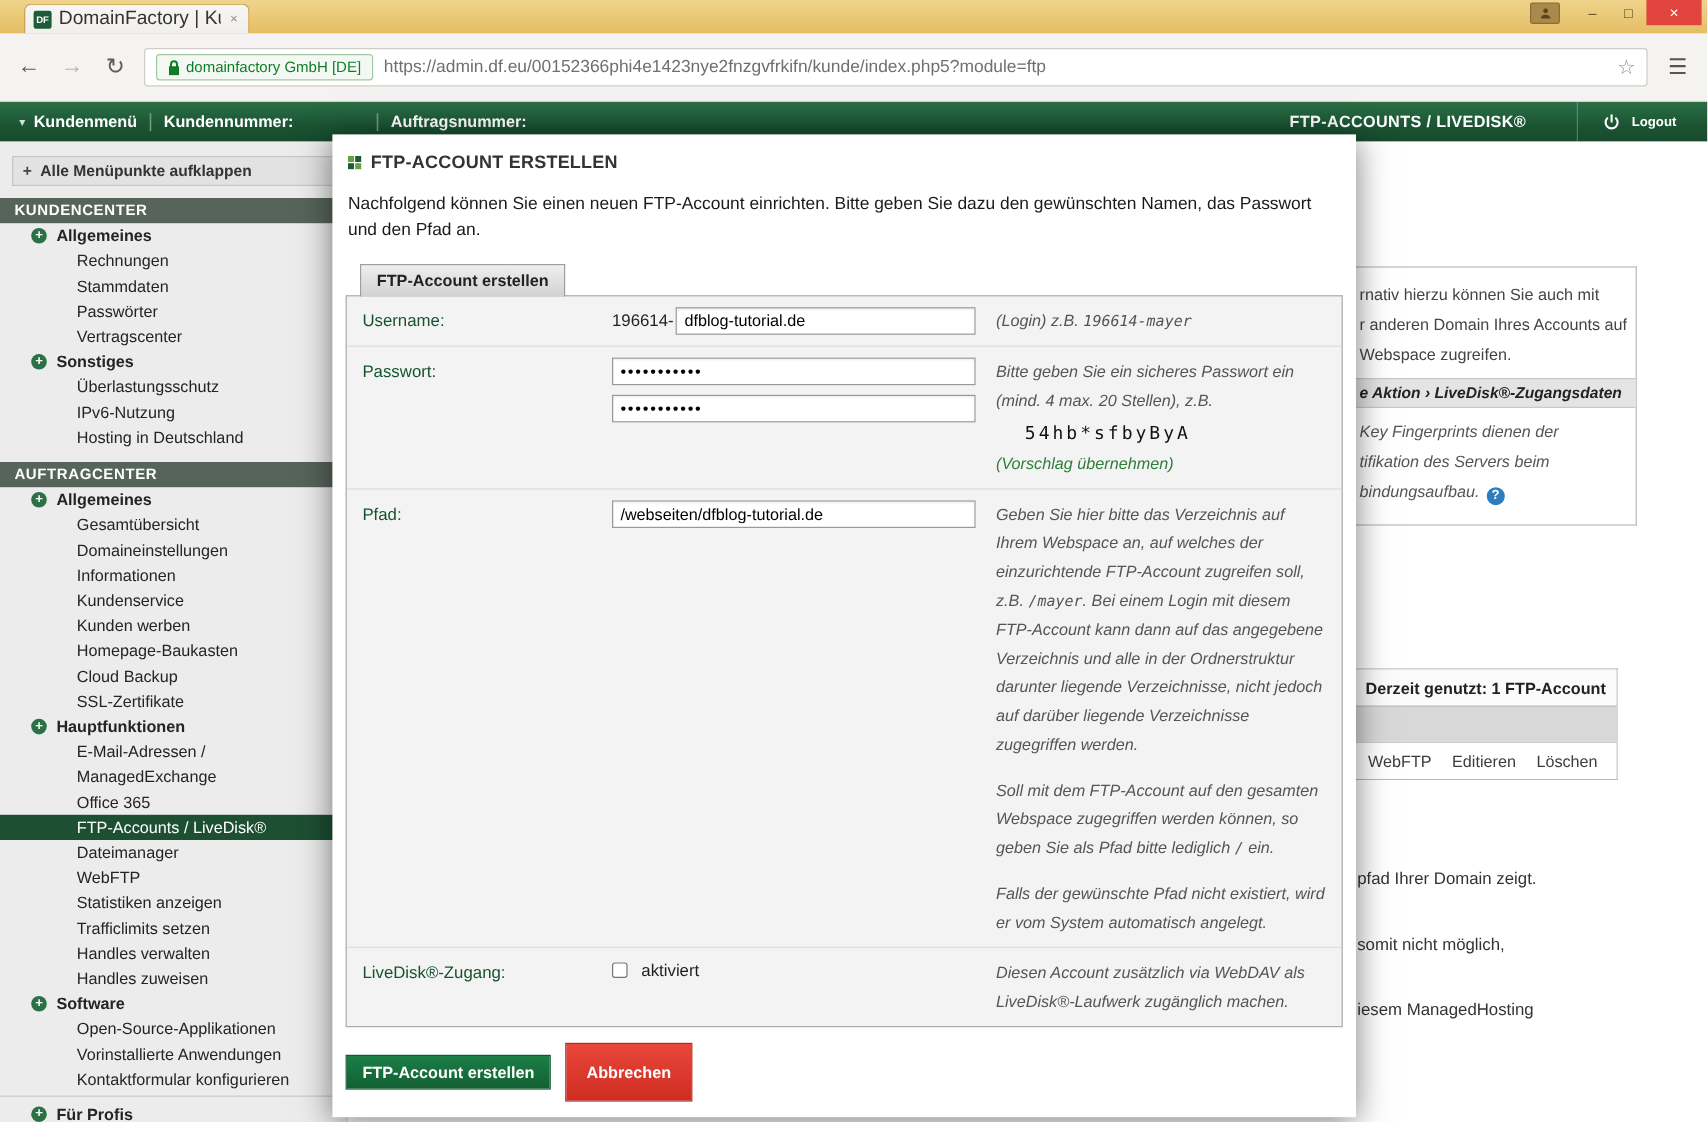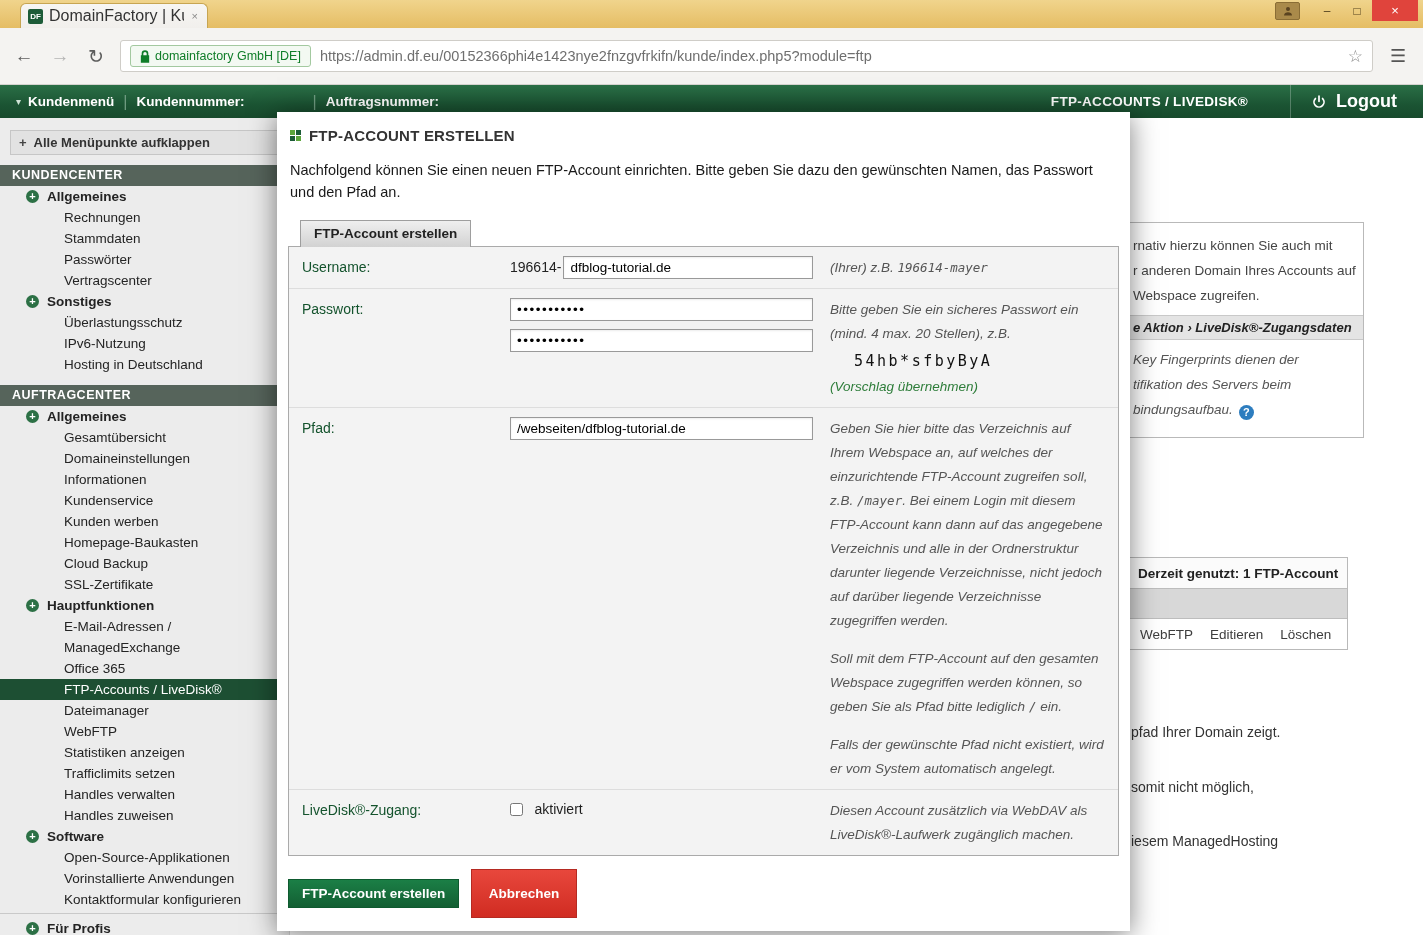--- a/index.html
+++ b/index.html
@@ -41,21 +41,21 @@
   .appheader { position:absolute; top:85px; left:0; right:0; height:33px; color:#fff;
     background:linear-gradient(#2a6f46,#1b5433 60%,#174a2c); display:flex; align-items:center; padding:0 16px; }
   .ah-chevron { font-size:10px; color:#cfe3d6; margin-right:7px; }
   .ah-bold { font-weight:bold; font-size:13.5px; }
   .ah-sep { color:#6f9b81; margin:0 9px; }
   .ah-val { color:#d9e8de; font-size:13.5px; margin-left:5px;margin-top:43px; }
   .ah-spacer { flex:1; }
   .ah-section { font-weight:bold; font-size:13.5px; letter-spacing:.3px; margin-right:42px; }
   .logout { display:flex; align-items:center; gap:9px; border-left:1px solid rgba(255,255,255,.25);
     padding:0 10px 0 20px; height:100%; }
-  .logout-label { font-weight:bold; font-size:18px; }
+  .logout-label { font-weight:bold; font-size:11px; }
 
   
   .sidebar { position:absolute; top:118px; left:0; width:290px; bottom:0; background:#ececec;
     border-right:1px solid #d9d9d9; color:#242424; z-index:2; }
   .sb-expand { margin:12px 10px 0; padding:4px 8px; background:#e2e2e2; border:1px solid #c6c6c6;
     font-size:13px; font-weight:bold; color:#333; display:flex; align-items:center; gap:7px; }
   .sb-expand .plus { font-weight:bold; color:#444; }
   .sb-header { margin-top:10px; background:#56645b; color:#fff; font-weight:bold; font-size:12.5px;
     letter-spacing:.5px; padding:3px 12px; line-height:15px; }
   .sb-group { display:flex; align-items:center; gap:8px; padding-left:26px; line-height:21px;
@@ -303,21 +303,21 @@
     <div class="m-tab">FTP-Account erstellen</div>
 
     <div class="m-form">
 
       <div class="f-row">
         <div class="f-label">Username:</div>
         <div class="f-field">
           <span class="prefix">196614-</span><input type="text" class="inp-user" value="dfblog-tutorial.de" style="">
         </div>
         <div class="f-hint">
-          <span>(Ihrer) z.B.</span> <span class="mono">196614-mayer</span>
+          <span>(Login) z.B.</span> <span class="mono">196614-mayer</span>
         </div>
       </div>
 
       <div class="f-row">
         <div class="f-label">Passwort:</div>
         <div class="f-field">
           <div class="pw-stack">
             <input type="text" class="inp-wide pw" value="•••••••••••" style="">
             <input type="text" class="inp-wide pw" value="•••••••••••" style="">
           </div>

